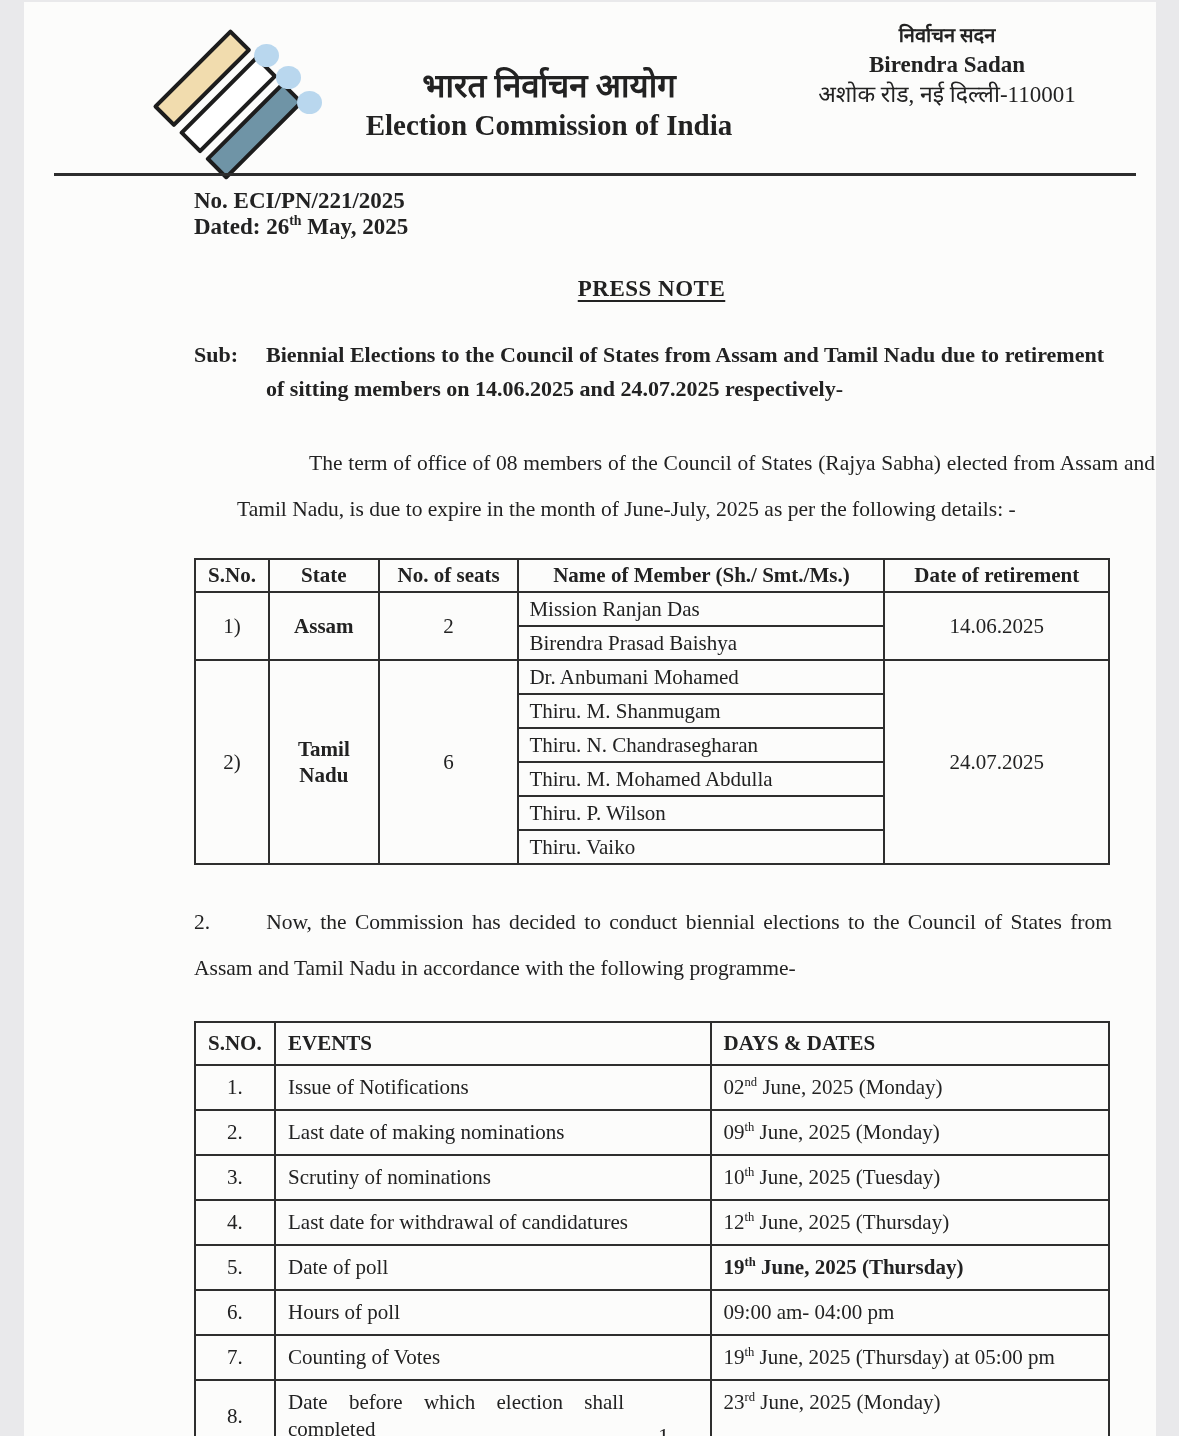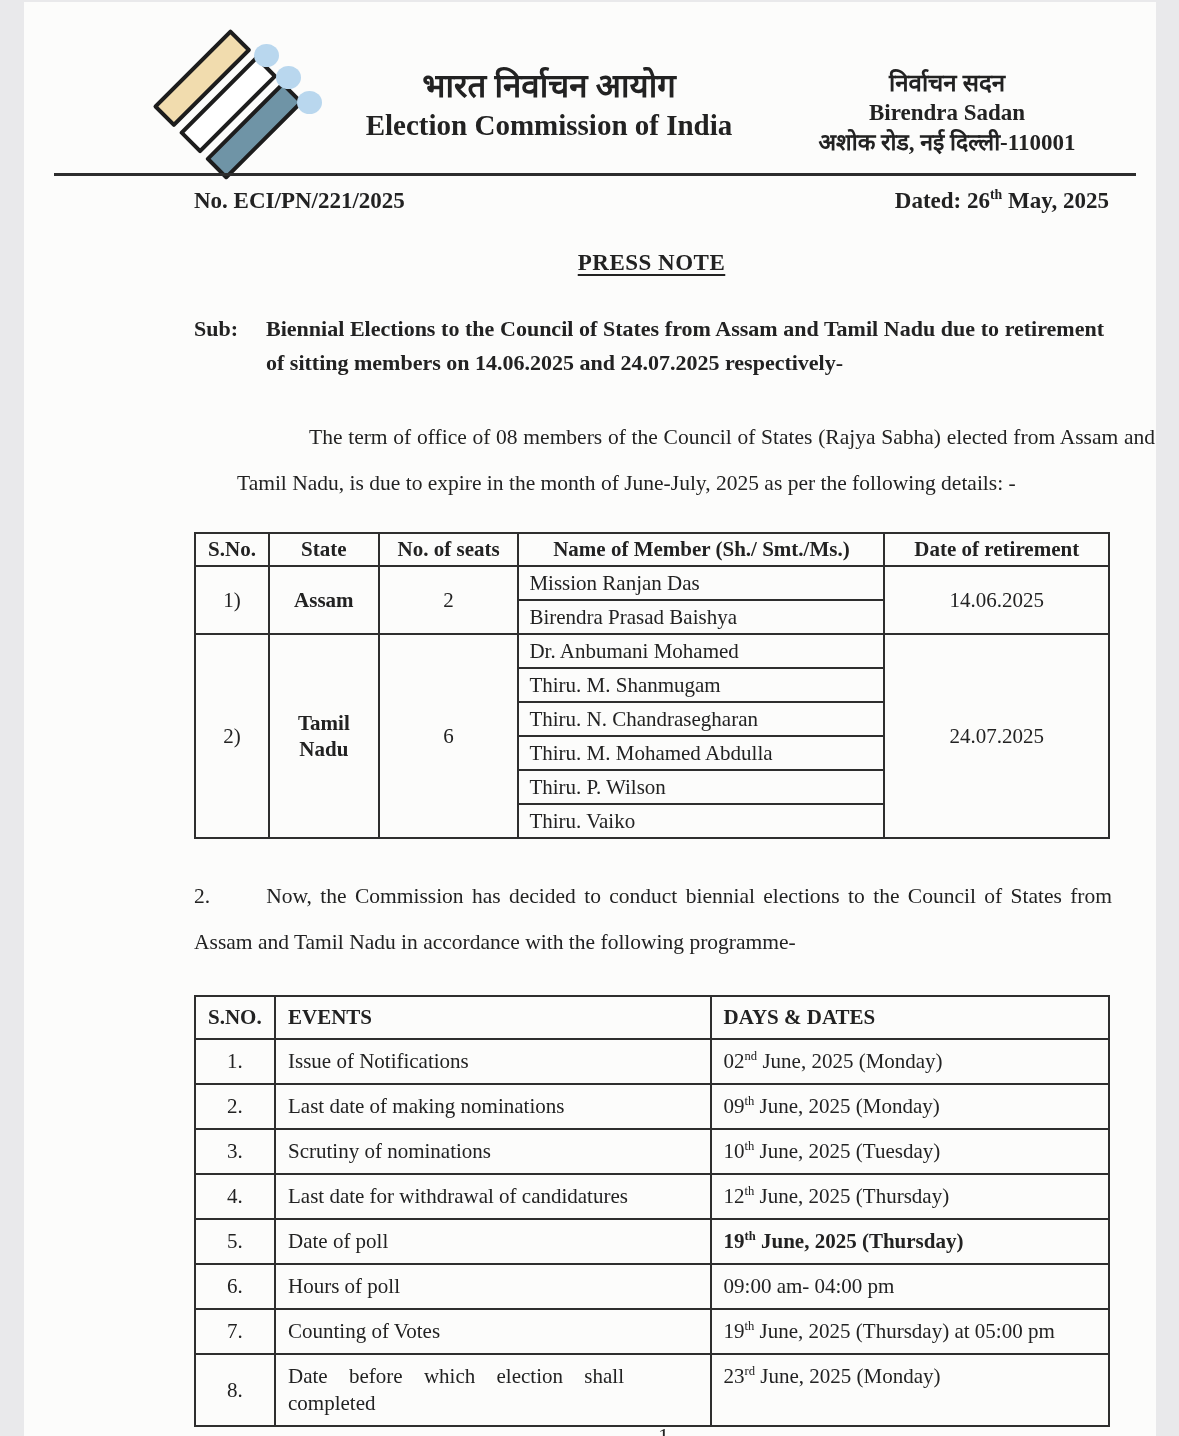--- a/index.html
+++ b/index.html
@@ -33,30 +33,30 @@
   .dot3{left:115px;top:63px;}
   .header-center{
     position:absolute;left:300px;top:64px;width:450px;text-align:center;
   }
   .header-center .hindi{font-size:33px;font-weight:700;line-height:40px;}
   .header-center .english{font-size:29px;font-weight:700;line-height:38px;}
   .header-right{
     position:absolute;right:34px;top:18px;width:350px;text-align:center;
     line-height:30px;
   }
-  .header-right .h1{font-size:24px;font-weight:700;margin-top:48px;}
+  .header-right .h1{font-size:20px;font-weight:700;}
   .header-right .h2{font-size:23px;font-weight:700;}
-  .header-right .h3{font-size:23px;font-weight:700;}
+  .header-right .h3{font-size:23px;font-weight:400;}
   .header-right .h4{font-size:22px;font-weight:700;}
   .rule{position:absolute;top:171px;left:30px;width:1082px;height:3px;background:#2d2d2d;}
   
   .content{padding:0 47px 0 170px;}
   .refline{
     display:flex;justify-content:space-between;
-    margin-top:14px;font-size:23px;font-weight:700;
+    margin-top:14px;font-size:23px;font-weight:700;flex-direction:column;
   }
   .pressnote{
     text-align:center;margin-top:36px;font-size:23px;font-weight:700;
     letter-spacing:0.5px;
   }
   .pressnote span{text-decoration:underline;text-underline-offset:4px;}
   .subject{display:flex;margin-top:36px;font-size:22px;font-weight:700;line-height:34px;}
   .subject .sublabel{width:72px;flex-shrink:0;}
   .subject .subbody{width:838px;}
   .subject .submain{text-align:justify;}

